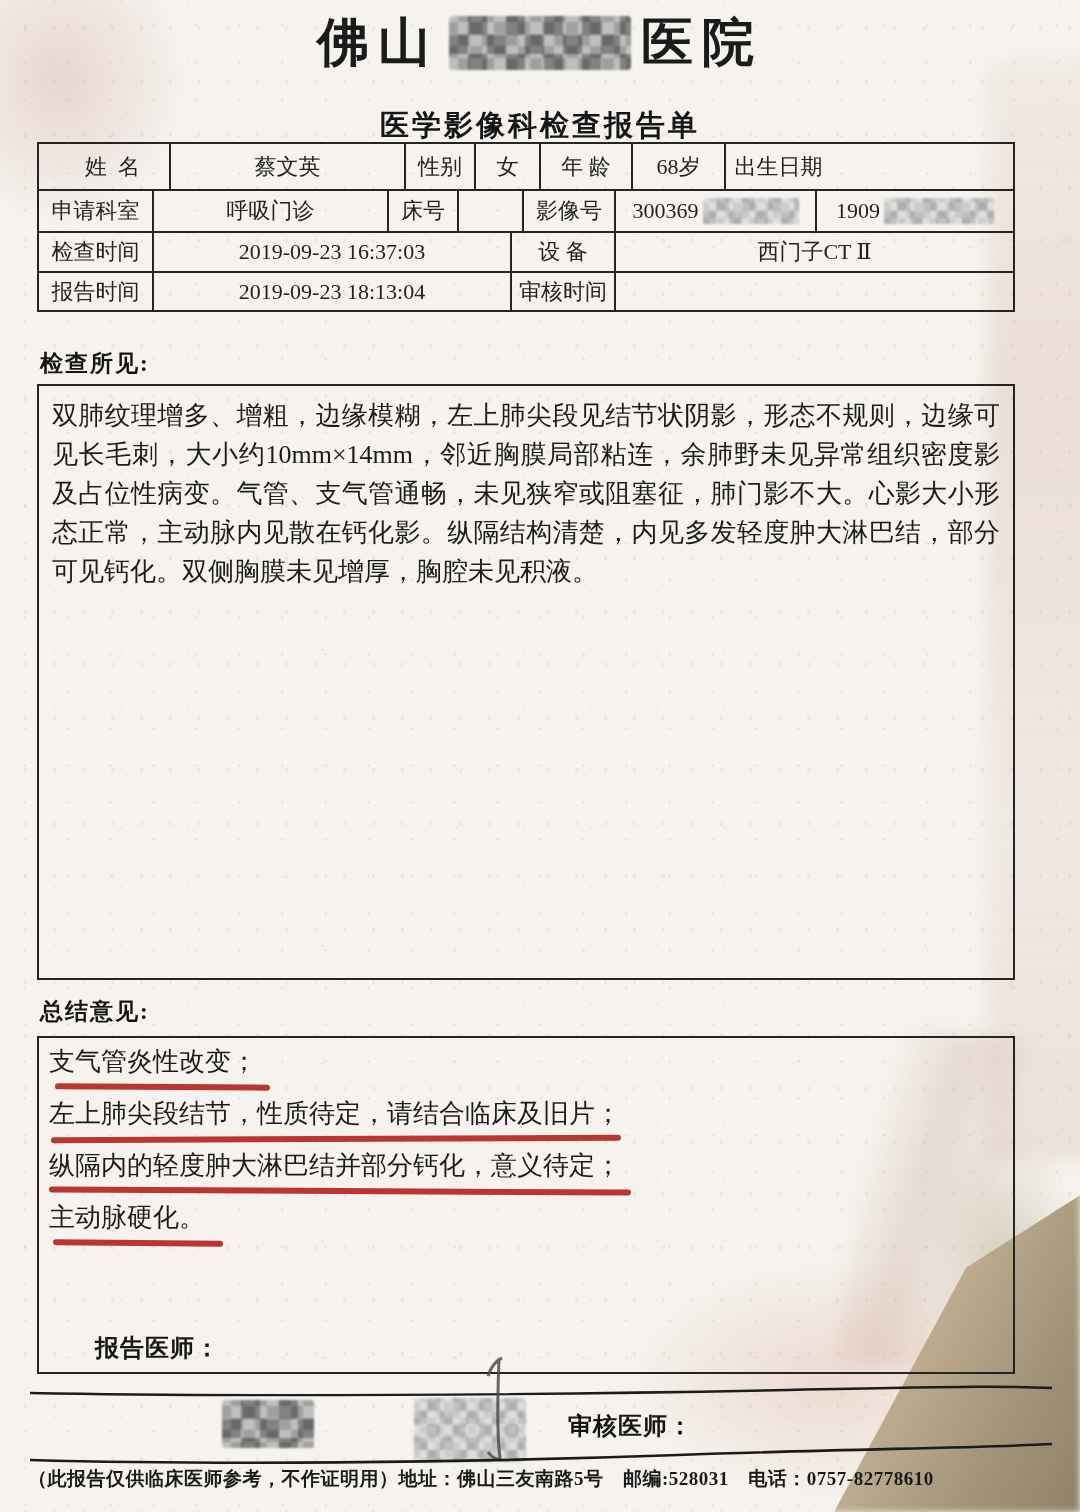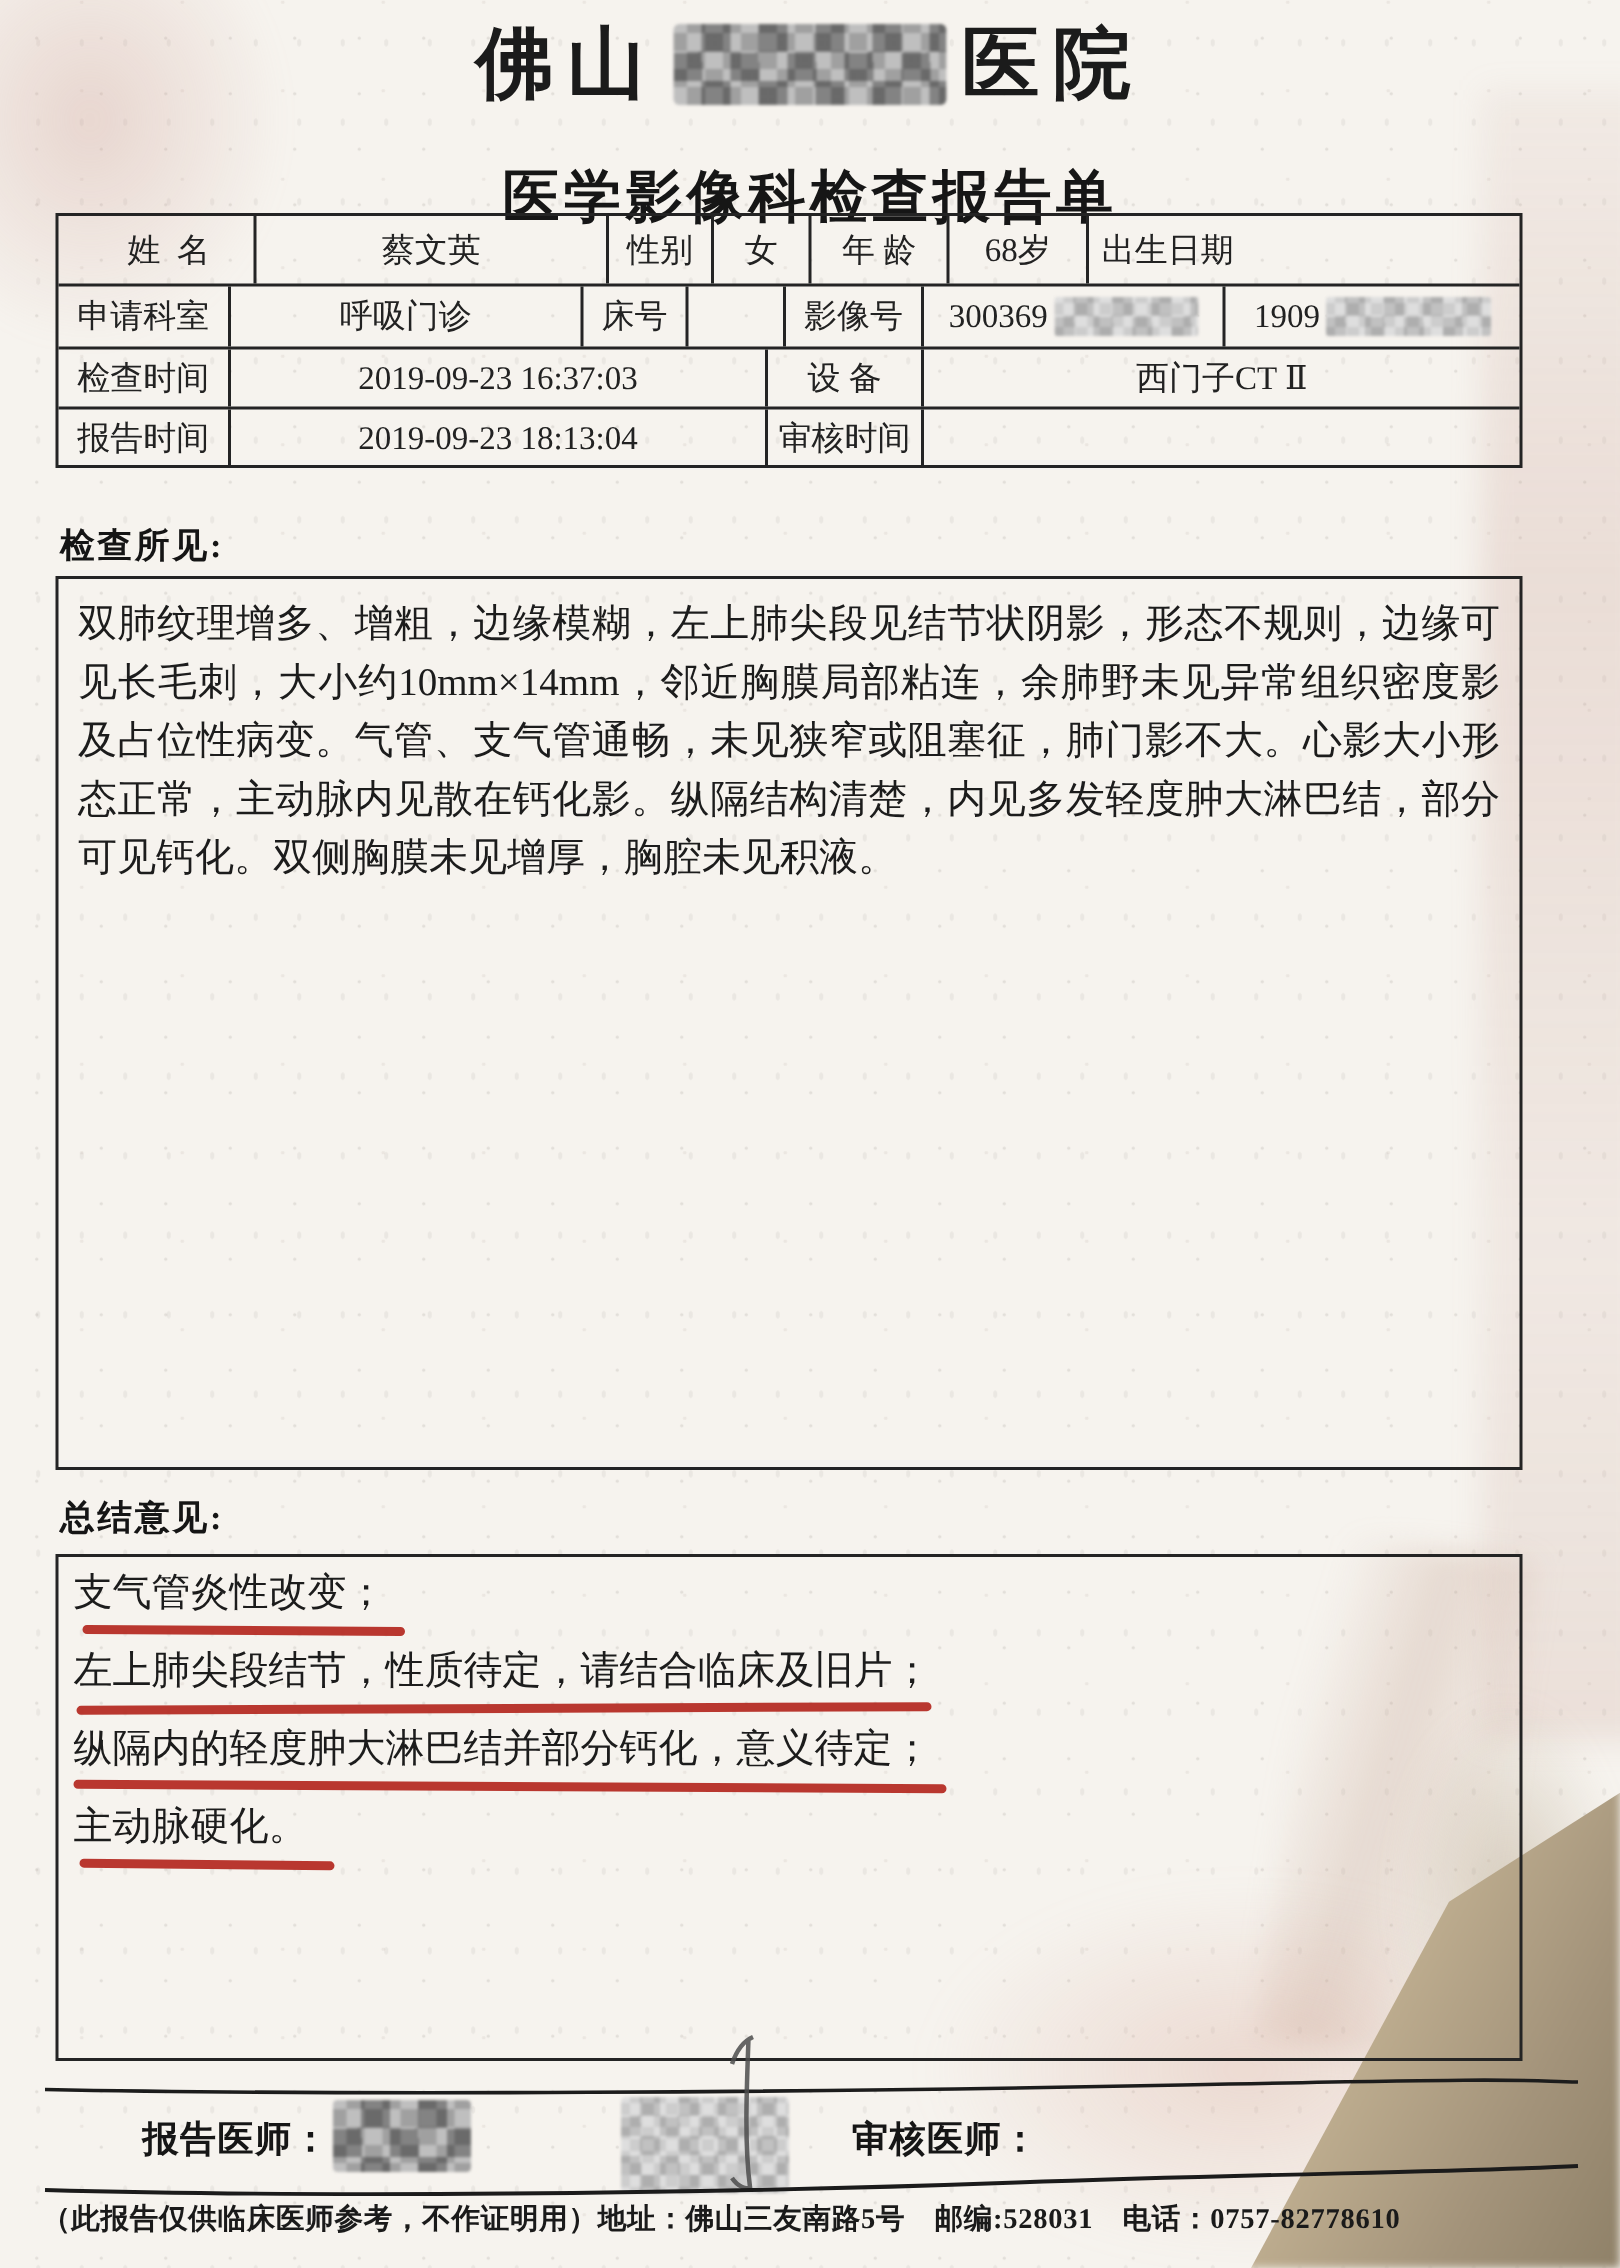--- a/index.html
+++ b/index.html
@@ -47,21 +47,21 @@
   .mosaic-light{
     background-color:#d8d8d8;
     background-image:
       repeating-conic-gradient(rgba(130,130,130,.38) 0% 25%, rgba(210,210,210,.4) 25% 50%),
       repeating-conic-gradient(rgba(170,170,170,.35) 0% 25%, rgba(240,240,240,.6) 25% 50%);
     background-size:26px 26px,16px 16px;background-position:0 0,6px 4px;
     filter:blur(1.1px);
   }
   .title-blur{width:182px;height:54px;border-radius:4px;}
   .report-title{position:absolute;left:0;top:106px;width:100%;text-align:center;
-    font-size:38px;font-weight:bold;letter-spacing:3px;color:#161616;}
+    font-size:29px;font-weight:bold;letter-spacing:3px;color:#161616;}
 
   
   .itable{position:absolute;left:37px;top:142px;width:978px;border:2.5px solid #242424;box-sizing:border-box;}
   .trow{display:flex;border-top:2px solid #242424;}
   .trow:first-child{border-top:none;padding-left:17px;}
   .tc{box-sizing:border-box;border-left:2px solid #242424;display:flex;align-items:center;justify-content:center;
       font-size:22px;white-space:pre;overflow:hidden;padding:0 2px;color:#222;}
   .tc:first-child{border-left:none;}
   .num-blur{display:inline-block;height:26px;border-radius:2px;margin-left:4px;vertical-align:middle;}
 
@@ -164,21 +164,21 @@
     <div class="sum-line">
       <span class="sum-text">主动脉硬化。</span>
       <div class="redline" style="left:4px;width:170px;transform:rotate(.6deg)"></div>
     </div>
   </div>
 
   <svg class="hline" style="left:28px;top:1383px" width="1026" height="18">
     <path d="M2,10 C 200,14 520,12 760,7 S 980,4 1024,5" stroke="#1c1c1c" stroke-width="2.4" fill="none"></path>
   </svg>
 
-  <div class="doctor-label" style="left:95px;top:1410px">报告医师：</div>
+  <div class="doctor-label" style="left:95px;top:1332px">报告医师：</div>
   <div class="mosaic name-blur" style="left:222px;top:1400px;width:92px;height:48px"></div>
   <div class="mosaic-light name-blur" style="left:414px;top:1398px;width:112px;height:64px"></div>
   <svg class="hline" style="left:468px;top:1352px" width="60" height="112">
     <path d="M34,6 C27,9 23,15 20,24 M31,7 C30,36 28,76 32,106 C30,108 24,106 20,100" stroke="#4c4c4c" stroke-width="3" fill="none" opacity=".85"></path>
   </svg>
   <div class="doctor-label" style="left:568px;top:1410px">审核医师：</div>
 
   <svg class="hline" style="left:28px;top:1442px" width="1026" height="26">
     <path d="M2,18 C 180,23 430,21 650,13 C 820,7 950,6 1024,2" stroke="#1b1b1b" stroke-width="2.6" fill="none"></path>
   </svg>

